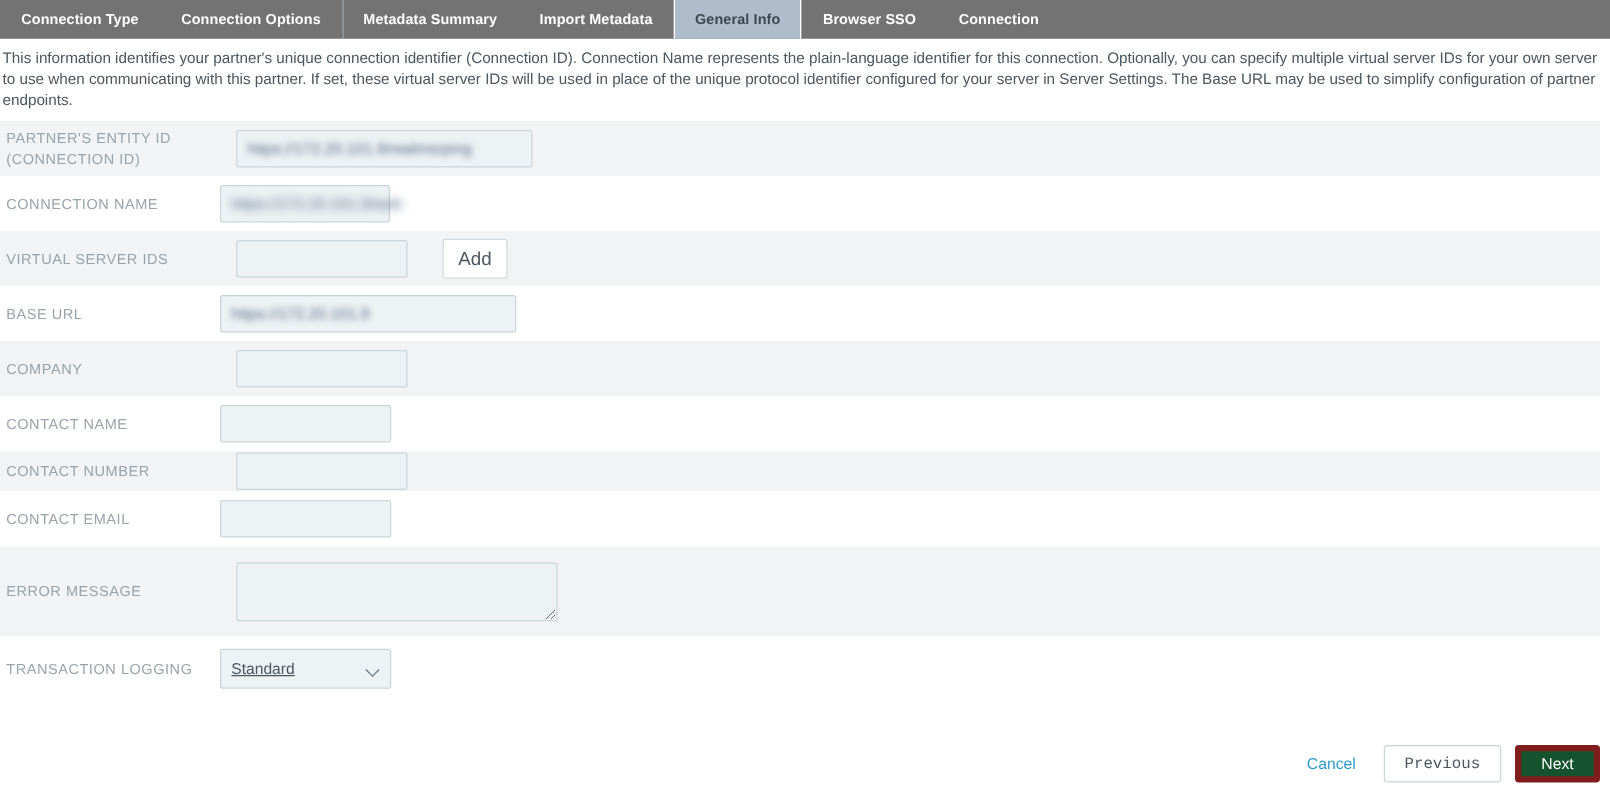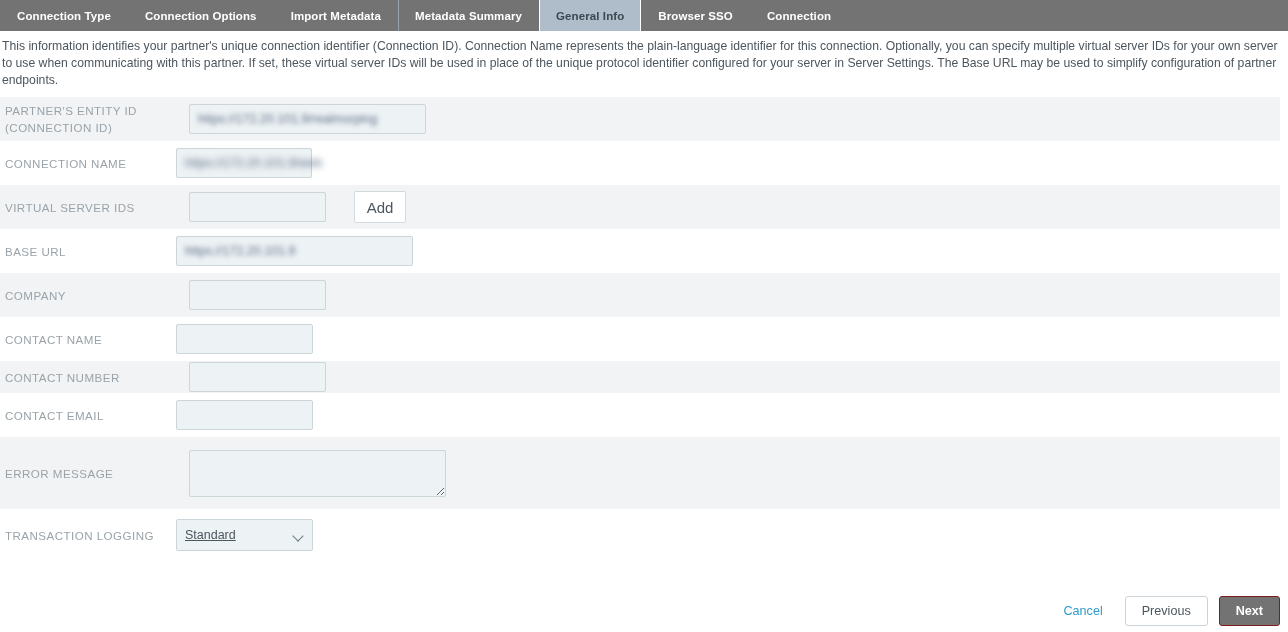--- a/index.html
+++ b/index.html
@@ -195,37 +195,38 @@
     cursor: pointer;
     padding: 0 16px;
     box-sizing: border-box;
   }
   .btn-prev {
     background: #ffffff;
     border: 1px solid #ccd4d9;
     color: #4c565e;
     min-width: 70px;
     margin-right: 11px;
+    font-family: Liberation Mono, monospace;
   }
   .btn-next {
-    background: #737373;
-    border: 1px solid #7f1d1d;
+    background: #14532d;
+    border: 5px solid #7f1d1d;
     color: #ffffff;
-    font-weight: bold;
+    font-weight: normal;
     min-width: 50px;
   }
 </style>
 </head>
 <body>
 
 <div class="tabbar">
   <div class="tab">Connection Type</div>
   <div class="tab">Connection Options</div>
+  <div class="tab sep-left">Metadata Summary</div>
   <div class="tab">Import Metadata</div>
-  <div class="tab sep-left">Metadata Summary</div>
   <div class="tab active">General Info</div>
   <div class="tab">Browser SSO</div>
   <div class="tab">Connection</div>
 </div>
 
 <div class="desc">This information identifies your partner's unique connection identifier (Connection ID). Connection Name represents the plain-language identifier for this connection. Optionally, you can specify multiple virtual server IDs for your own server to use when communicating with this partner. If set, these virtual server IDs will be used in place of the unique protocol identifier configured for your server in Server Settings. The Base URL may be used to simplify configuration of partner endpoints.</div>
 
 <div>
 
   <div class="row odd" style="height:44px">

